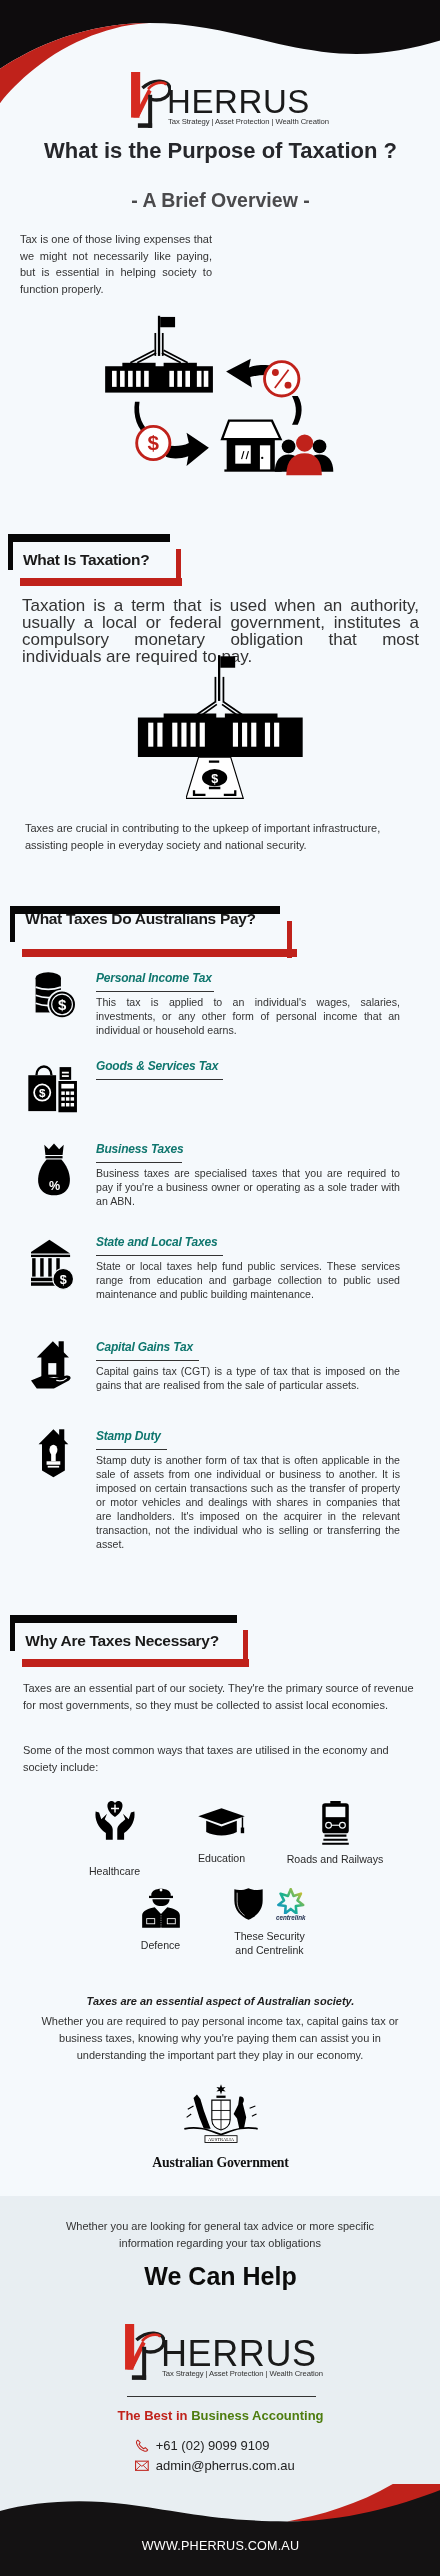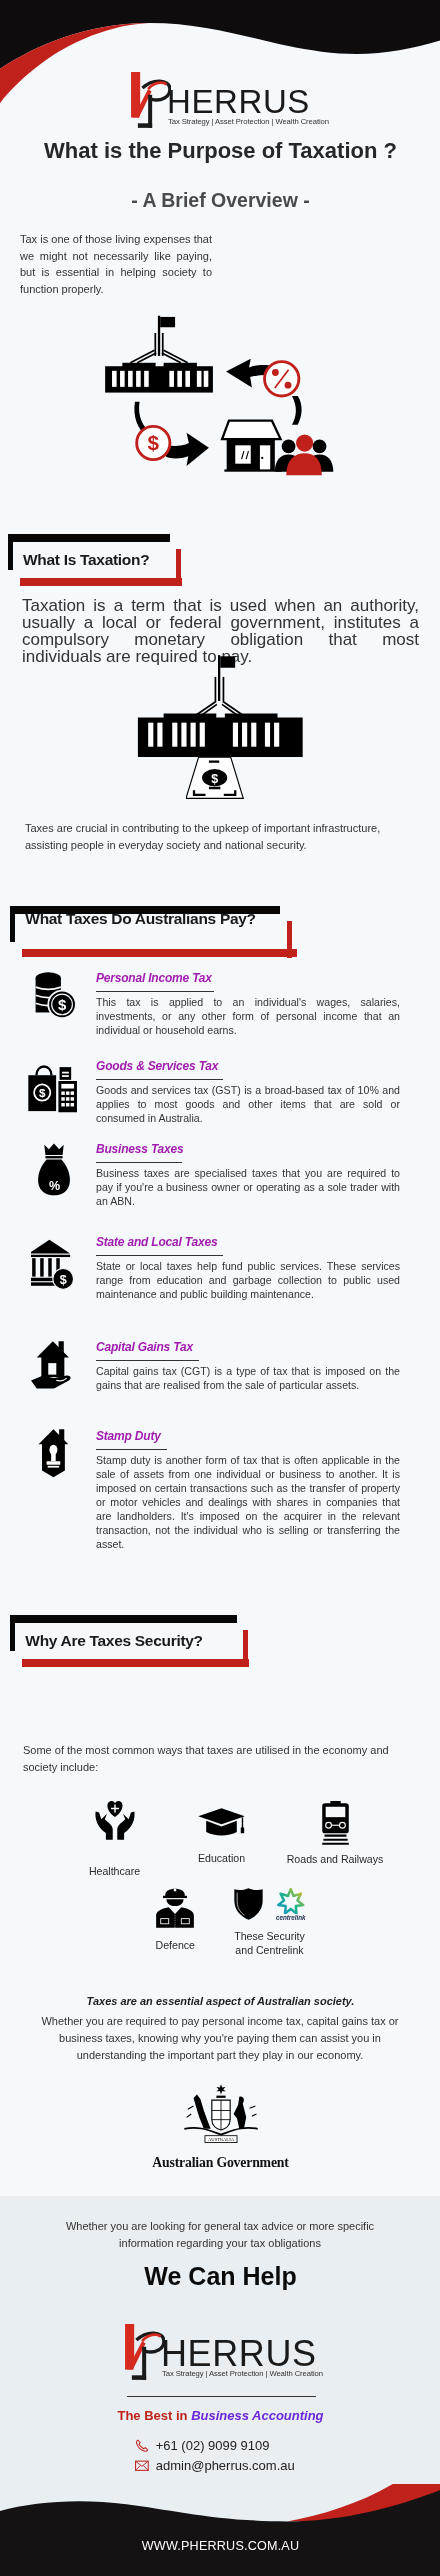--- a/index.html
+++ b/index.html
@@ -24,21 +24,21 @@
   
   .sec-head { position:absolute; }
   .sec-head .bar-top { position:absolute; left:0; top:0; height:7.5px; background:#070707; }
   .sec-head .bar-left { position:absolute; left:0; top:0; width:5.2px; background:#070707; }
   .sec-head .bar-right { position:absolute; width:5.2px; background:#c0221b; }
   .sec-head .bar-bottom { position:absolute; height:7.5px; background:#c0221b; }
   .sec-head .label { position:absolute; left:15px; font-family:"Liberation Sans", sans-serif; font-weight:bold; font-size:15.5px; color:#1a1a1a; white-space:nowrap; letter-spacing:-0.3px; }
 
   .tax-item { position:absolute; left:0; width:441px; }
   .tax-item .icon { position:absolute; left:22px; width:63px; height:57px; display:flex; justify-content:center; align-items:flex-start; }
-  .tax-item .title { position:absolute; left:96px; top:0; font-family:"Liberation Sans", sans-serif; font-weight:bold; font-style:italic; font-size:12px; color:#a21caf; letter-spacing:-0.2px; white-space:nowrap; }
+  .tax-item .title { position:absolute; left:96px; top:0; font-family:"Liberation Sans", sans-serif; font-weight:bold; font-style:italic; font-size:12px; color:#0f766e; letter-spacing:-0.2px; white-space:nowrap; }
   .tax-item .rule { position:absolute; left:96px; top:19.5px; height:1.1px; background:#333; }
   .tax-item .desc { position:absolute; left:96px; top:24px; width:304px; font-family:"Liberation Sans", sans-serif; font-size:10.6px; line-height:14px; color:#333; text-align:justify; }
 
   .use-item { position:absolute; text-align:center; }
   .use-item .lbl { font-family:"Liberation Sans", sans-serif; font-size:10.6px; color:#2a2a2a; line-height:13.8px; }
 
   .cta-band { left:0; top:2196px; width:441px; height:380px; background:#e8eef2; }
   .bottom-wave { left:0; top:2484px; width:441px; height:92px; }
 
   .url { left:0; width:441px; top:2539px; text-align:center; color:#fff; font-family:"Liberation Sans", sans-serif; font-size:12.6px; letter-spacing:0.2px; }
@@ -222,21 +222,20 @@
             <rect x="69" y="66" width="6" height="6"></rect>
             <rect x="77" y="66" width="6" height="6"></rect>
             <rect x="61" y="76" width="6" height="6"></rect>
             <rect x="69" y="76" width="6" height="6"></rect>
             <rect x="77" y="76" width="6" height="6"></rect>
           </g>
       </svg>
     </div>
     <div class="title">Goods &amp; Services Tax</div>
     <div class="rule" style="width:127px;"></div>
-    <div class="desc">Goods and services tax (GST) is a broad-based tax of 10% and applies to most goods and other items that are sold or consumed in Australia.</div>
   </div>
 
   <div class="tax-item" style="top:1142px; height:63px;">
     <div class="icon">
       <svg width="40" height="55" viewBox="0 0 70 95">
         <path d="M18,4 L26,12 L35,2 L44,12 L52,4 L50,22 L20,22 Z" fill="#000"></path>
         <rect x="20" y="24" width="30" height="4" fill="#000"></rect>
         <path d="M22,30 C4,50 2,78 18,88 C28,94 42,94 52,88 C68,78 66,50 48,30 Z" fill="#000"></path>
         <text x="36" y="84" text-anchor="middle" font-family="Liberation Sans, sans-serif" font-size="22" font-weight="bold" fill="#fff">%</text>
       </svg>
@@ -297,23 +296,24 @@
     <div class="title">Stamp Duty</div>
     <div class="rule" style="width:71px;"></div>
     <div class="desc">Stamp duty is another form of tax that is often applicable in the sale of assets from one individual or business to another. It is imposed on certain transactions such as the transfer of property or motor vehicles and dealings with shares in companies that are landholders. It's imposed on the acquirer in the relevant transaction, not the individual who is selling or transferring the asset.</div>
   </div>
 
   <div class="sec-head" style="left:10.3px; top:1615px; width:244px; height:52px;">
     <div class="bar-top" style="width:227px;"></div>
     <div class="bar-left" style="height:36px;"></div>
     <div class="bar-right" style="left:233px; top:15px; height:37px;"></div>
     <div class="bar-bottom" style="left:11.5px; top:44px; width:227px;"></div>
-    <div class="label" style="top:17px;">Why Are Taxes Security?</div>
-  </div>
-
+    <div class="label" style="top:17px;">Why Are Taxes Necessary?</div>
+  </div>
+
+  <p class="abs body-text" style="left:23px; top:1680px; width:396px; line-height:17px; font-size:11px;">Taxes are an essential part of our society. They're the primary source of revenue for most governments, so they must be collected to assist local economies.</p>
   <p class="abs body-text" style="left:23px; top:1742px; width:402px; line-height:17px; font-size:11px;">Some of the most common ways that taxes are utilised in the economy and society include:</p>
 
   <div class="use-item" style="left:80px; top:1800px; width:69px;">
     <svg width="44" height="41" viewBox="0 0 76 72">
       <path d="M38,30 C20,18 22,0 34,2 C37,3 38,5 38,6 C38,5 39,3 42,2 C54,0 56,18 38,30 Z" fill="#000"></path>
       <path d="M38,8 L38,22 M31,15 L45,15" stroke="#fff" stroke-width="2.5"></path>
       <path d="M4,20 C2,34 8,48 22,58 L22,70 L34,70 L34,52 C34,44 26,40 20,34 L24,24 L14,34 L10,22 Z" fill="#000"></path>
       <path d="M72,20 C74,34 68,48 54,58 L54,70 L42,70 L42,52 C42,44 50,40 56,34 L52,24 L62,34 L66,22 Z" fill="#000"></path>
     </svg>
     <div class="lbl" style="margin-top:22px;">Healthcare</div>
@@ -335,21 +335,21 @@
       <rect x="2" y="4" width="46" height="52" rx="5" fill="#000"></rect>
       <rect x="8" y="10" width="34" height="18" fill="#f5f9fc"></rect>
       <circle cx="13" cy="42" r="5" fill="none" stroke="#f5f9fc" stroke-width="2"></circle>
       <circle cx="37" cy="42" r="5" fill="none" stroke="#f5f9fc" stroke-width="2"></circle>
       <path d="M18,42 L32,42" stroke="#f5f9fc" stroke-width="2"></path>
       <path d="M6,60 L44,60 M4,67 L46,67 M2,74 L48,74" stroke="#000" stroke-width="3.5"></path>
     </svg>
     <div class="lbl" style="margin-top:4.6px;">Roads and Railways</div>
   </div>
 
-  <div class="use-item" style="left:126px; top:1883px; width:69px;text-align:right;">
+  <div class="use-item" style="left:126px; top:1883px; width:69px;">
     <svg width="40" height="45" viewBox="0 0 70 78">
       <path d="M18,20 C18,6 52,6 52,20 L52,24 L18,24 Z" fill="#000"></path>
       <rect x="14" y="22" width="42" height="4" fill="#000"></rect>
       <circle cx="35" cy="12" r="2.5" fill="#fff"></circle>
       <path d="M20,28 C20,44 50,44 50,28 Z" fill="#000"></path>
       <path d="M2,78 L2,56 C2,48 14,44 24,42 L35,54 L46,42 C56,44 68,48 68,56 L68,78 Z" fill="#000"></path>
       <rect x="10" y="62" width="14" height="9" fill="none" stroke="#fff" stroke-width="1.5"></rect>
       <rect x="46" y="62" width="14" height="9" fill="none" stroke="#fff" stroke-width="1.5"></rect>
       <path d="M35,56 L35,78" stroke="#fff" stroke-width="1" stroke-dasharray="2,2"></path>
     </svg>
@@ -412,21 +412,21 @@
       <rect x="30" y="40" width="7" height="58" fill="#1a1a1a"></rect>
       <rect x="12" y="90" width="25" height="8" fill="#1a1a1a"></rect>
     </svg>
     <div class="word" style="font-size:36px;">HERRUS</div>
     <div class="tag">Tax Strategy | Asset Protection | Wealth Creation</div>
   </div>
 
   <div class="abs" style="left:127px; top:2396px; width:189px; height:1.1px; background:#333;"></div>
 
   <div class="abs" style="left:0; top:2408px; width:441px; text-align:center; font-family:'Liberation Sans',sans-serif; font-weight:bold; font-size:13px;">
-    <span style="color:#c0221b;">The Best in </span><span style="color:#6d28d9; font-style:italic;">Business Accounting</span>
+    <span style="color:#c0221b;">The Best in </span><span style="color:#4d7c0f; ">Business Accounting</span>
   </div>
 
   <div class="abs" style="left:135px; top:2438px; display:flex; align-items:center; gap:6.9px;">
     <svg width="13.8" height="13.8" viewBox="0 0 24 24">
       <path d="M5,2 C3,3 2,5 3,8 C5,14 10,19 16,21 C19,22 21,21 22,19 L18,15 L15,17 C12,15 9,12 7,9 L9,6 Z" fill="none" stroke="#c0221b" stroke-width="1.8"></path>
     </svg>
     <span style="font-family:'Liberation Sans',sans-serif; font-size:13px; color:#222;">+61 (02) 9099 9109</span>
   </div>
   <div class="abs" style="left:135px; top:2458px; display:flex; align-items:center; gap:7px;">
     <svg width="13.8" height="11.5" viewBox="0 0 24 20">

